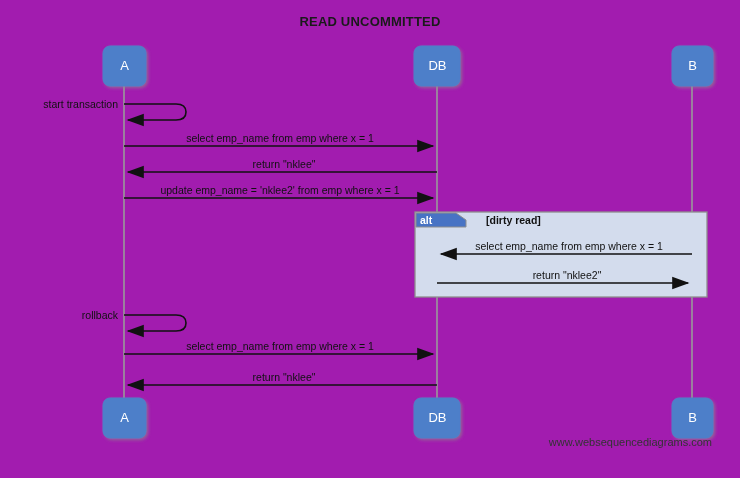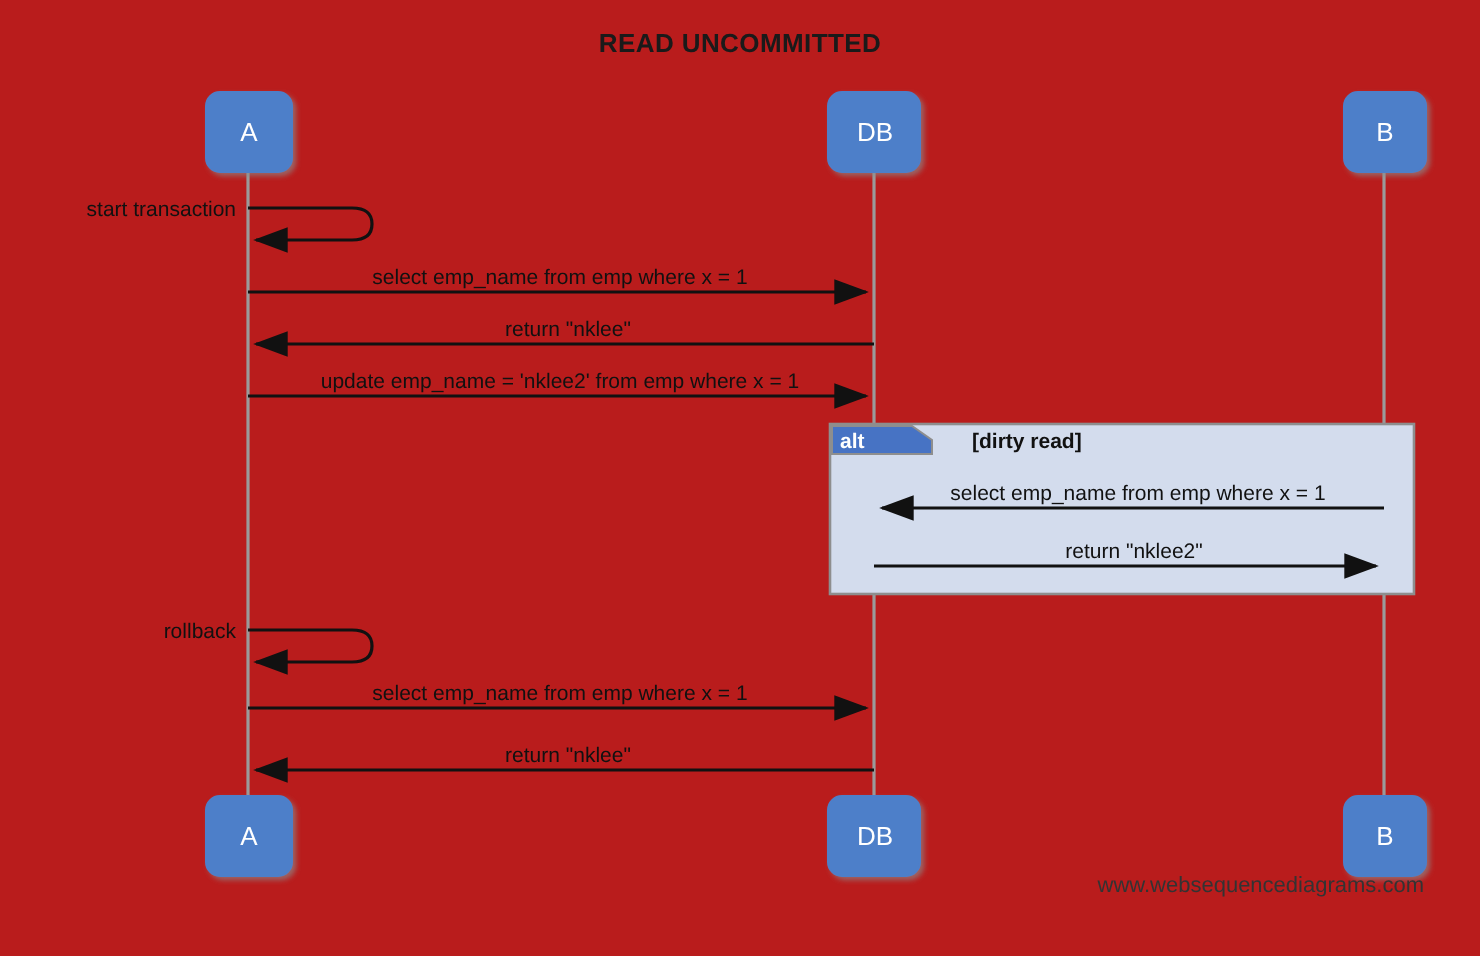--- a/index.html
+++ b/index.html
@@ -8,21 +8,21 @@
     padding: 0;
     background: #ffffff;
   }
   body {
     font-family: "Liberation Sans", sans-serif;
   }
   #canvas {
     position: relative;
     width: 740px;
     height: 478px;
-    background: #b91c1c;
+    background: #a21caf;
     overflow: hidden;
   }
   .diagram-svg {
     position: absolute;
     left: 0;
     top: 0;
     width: 740px;
     height: 478px;
   }
   .title-text {

